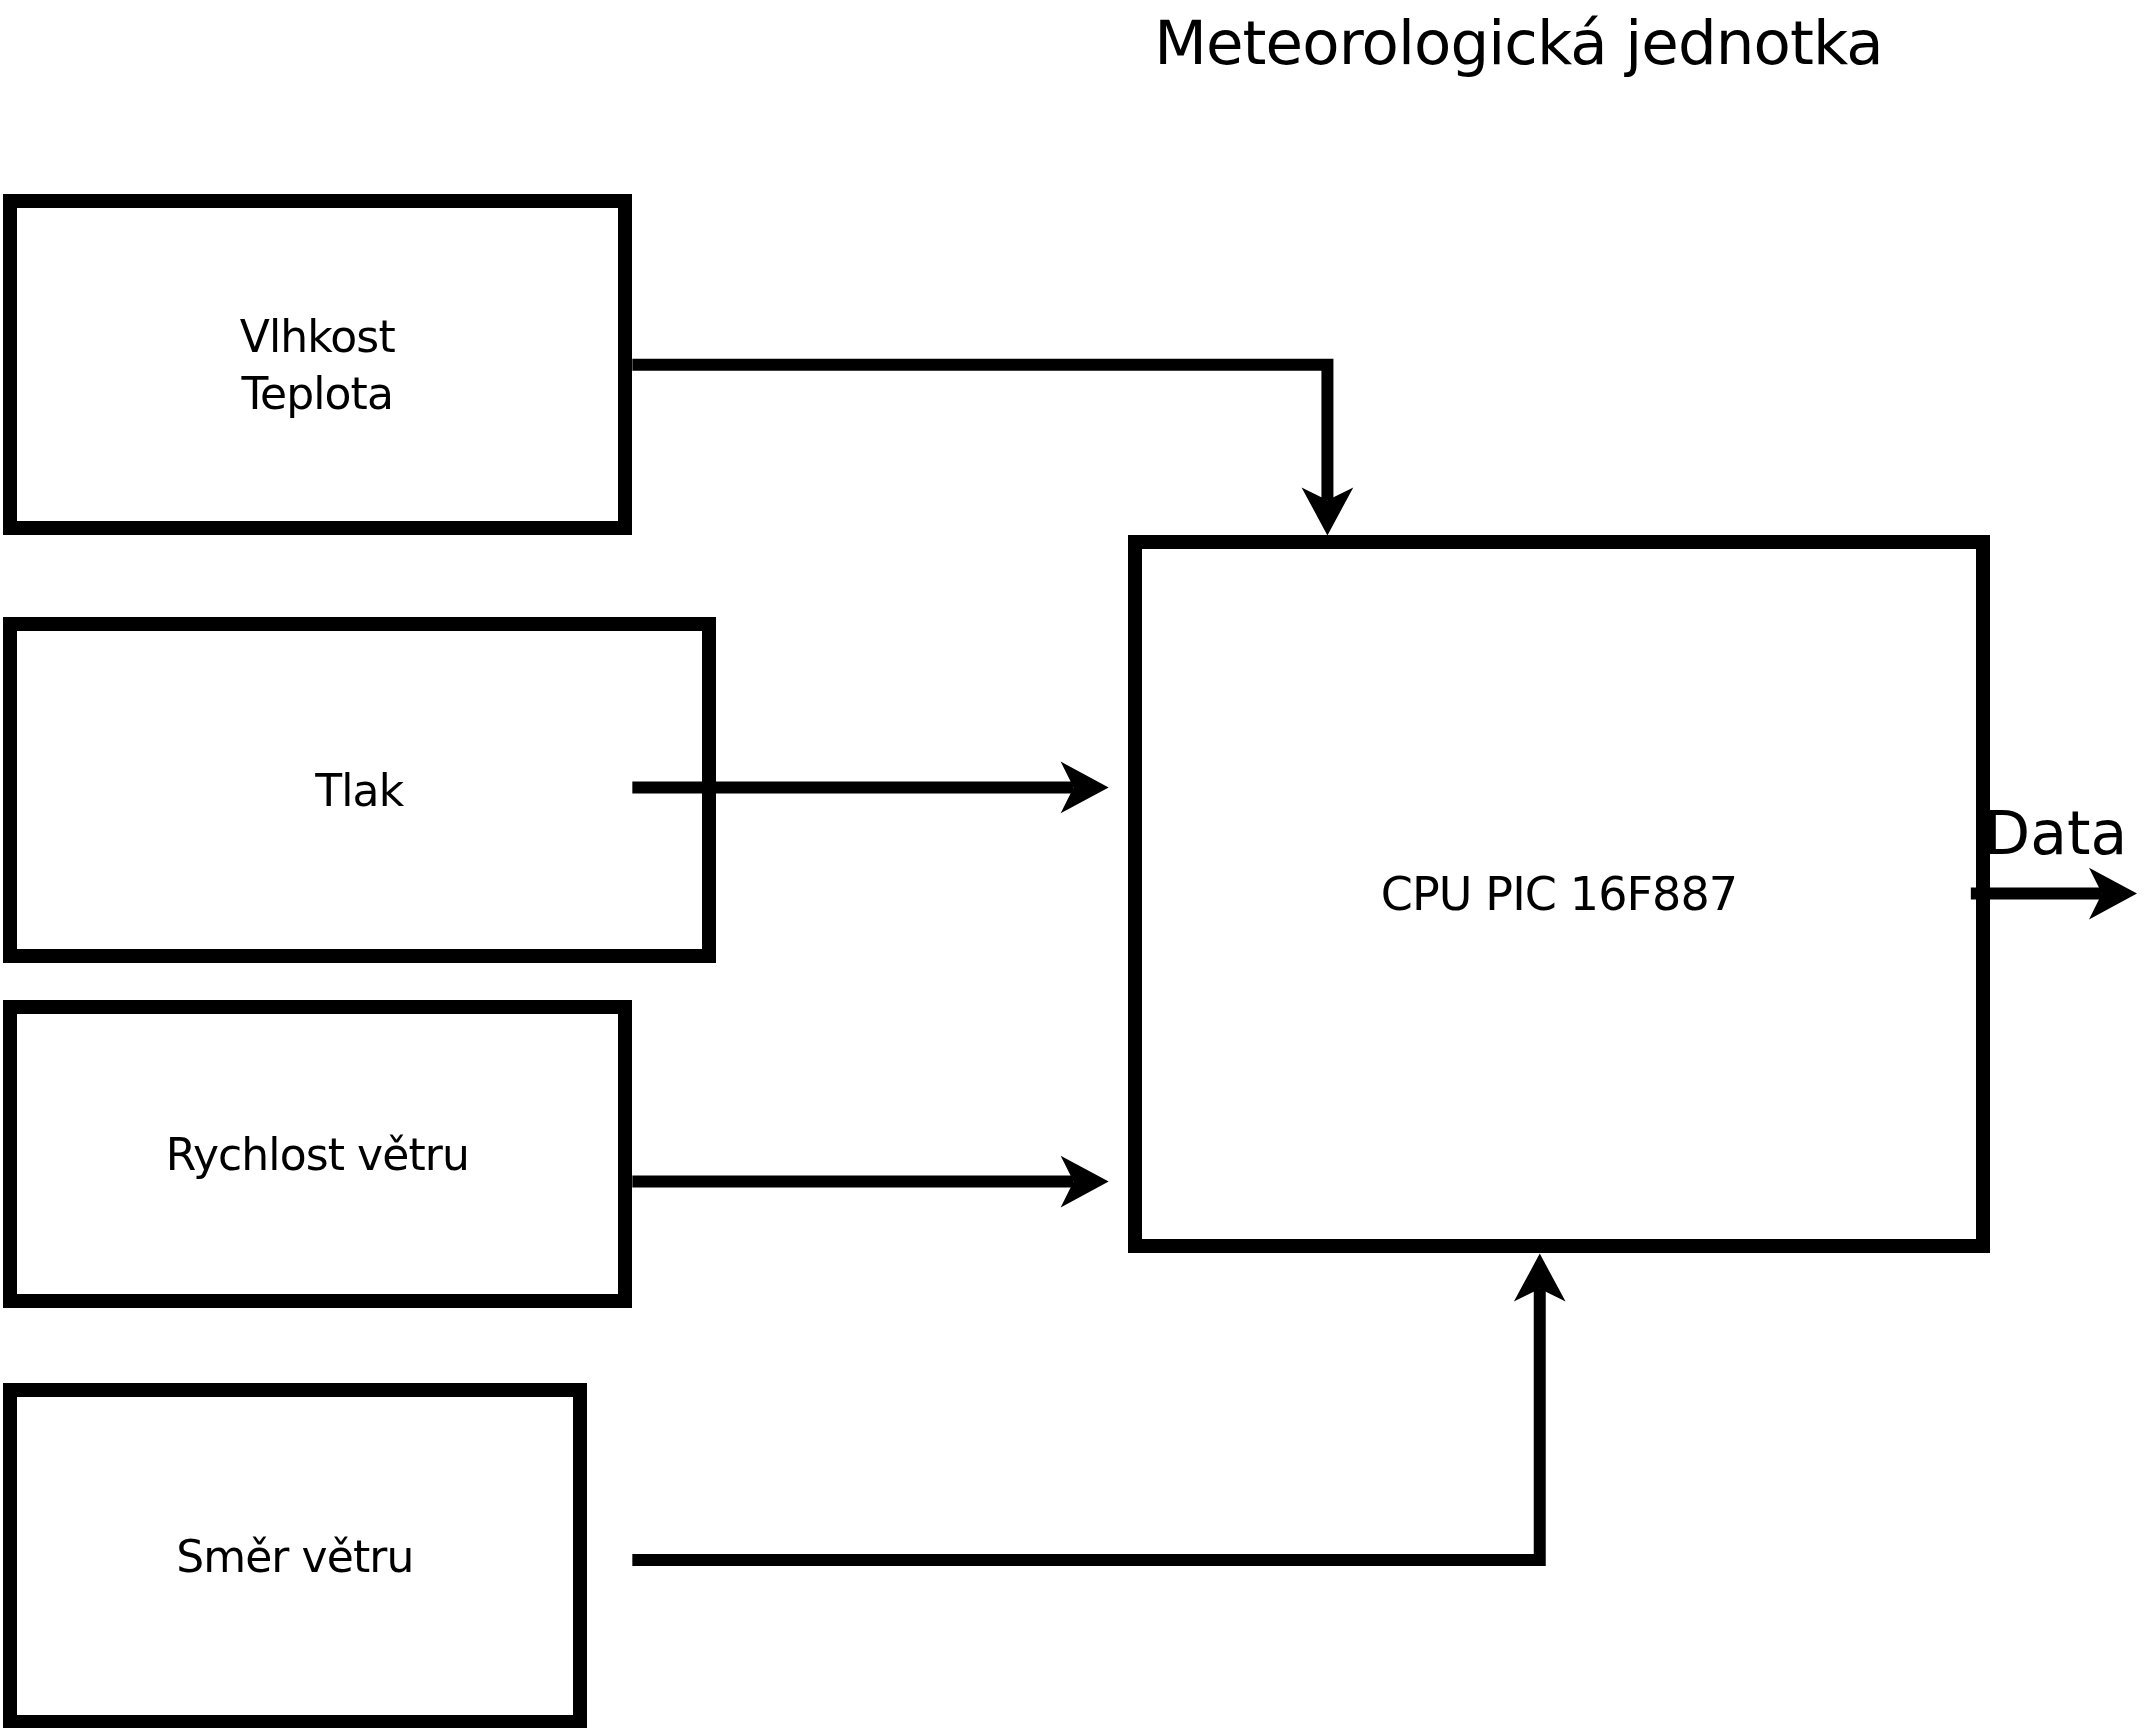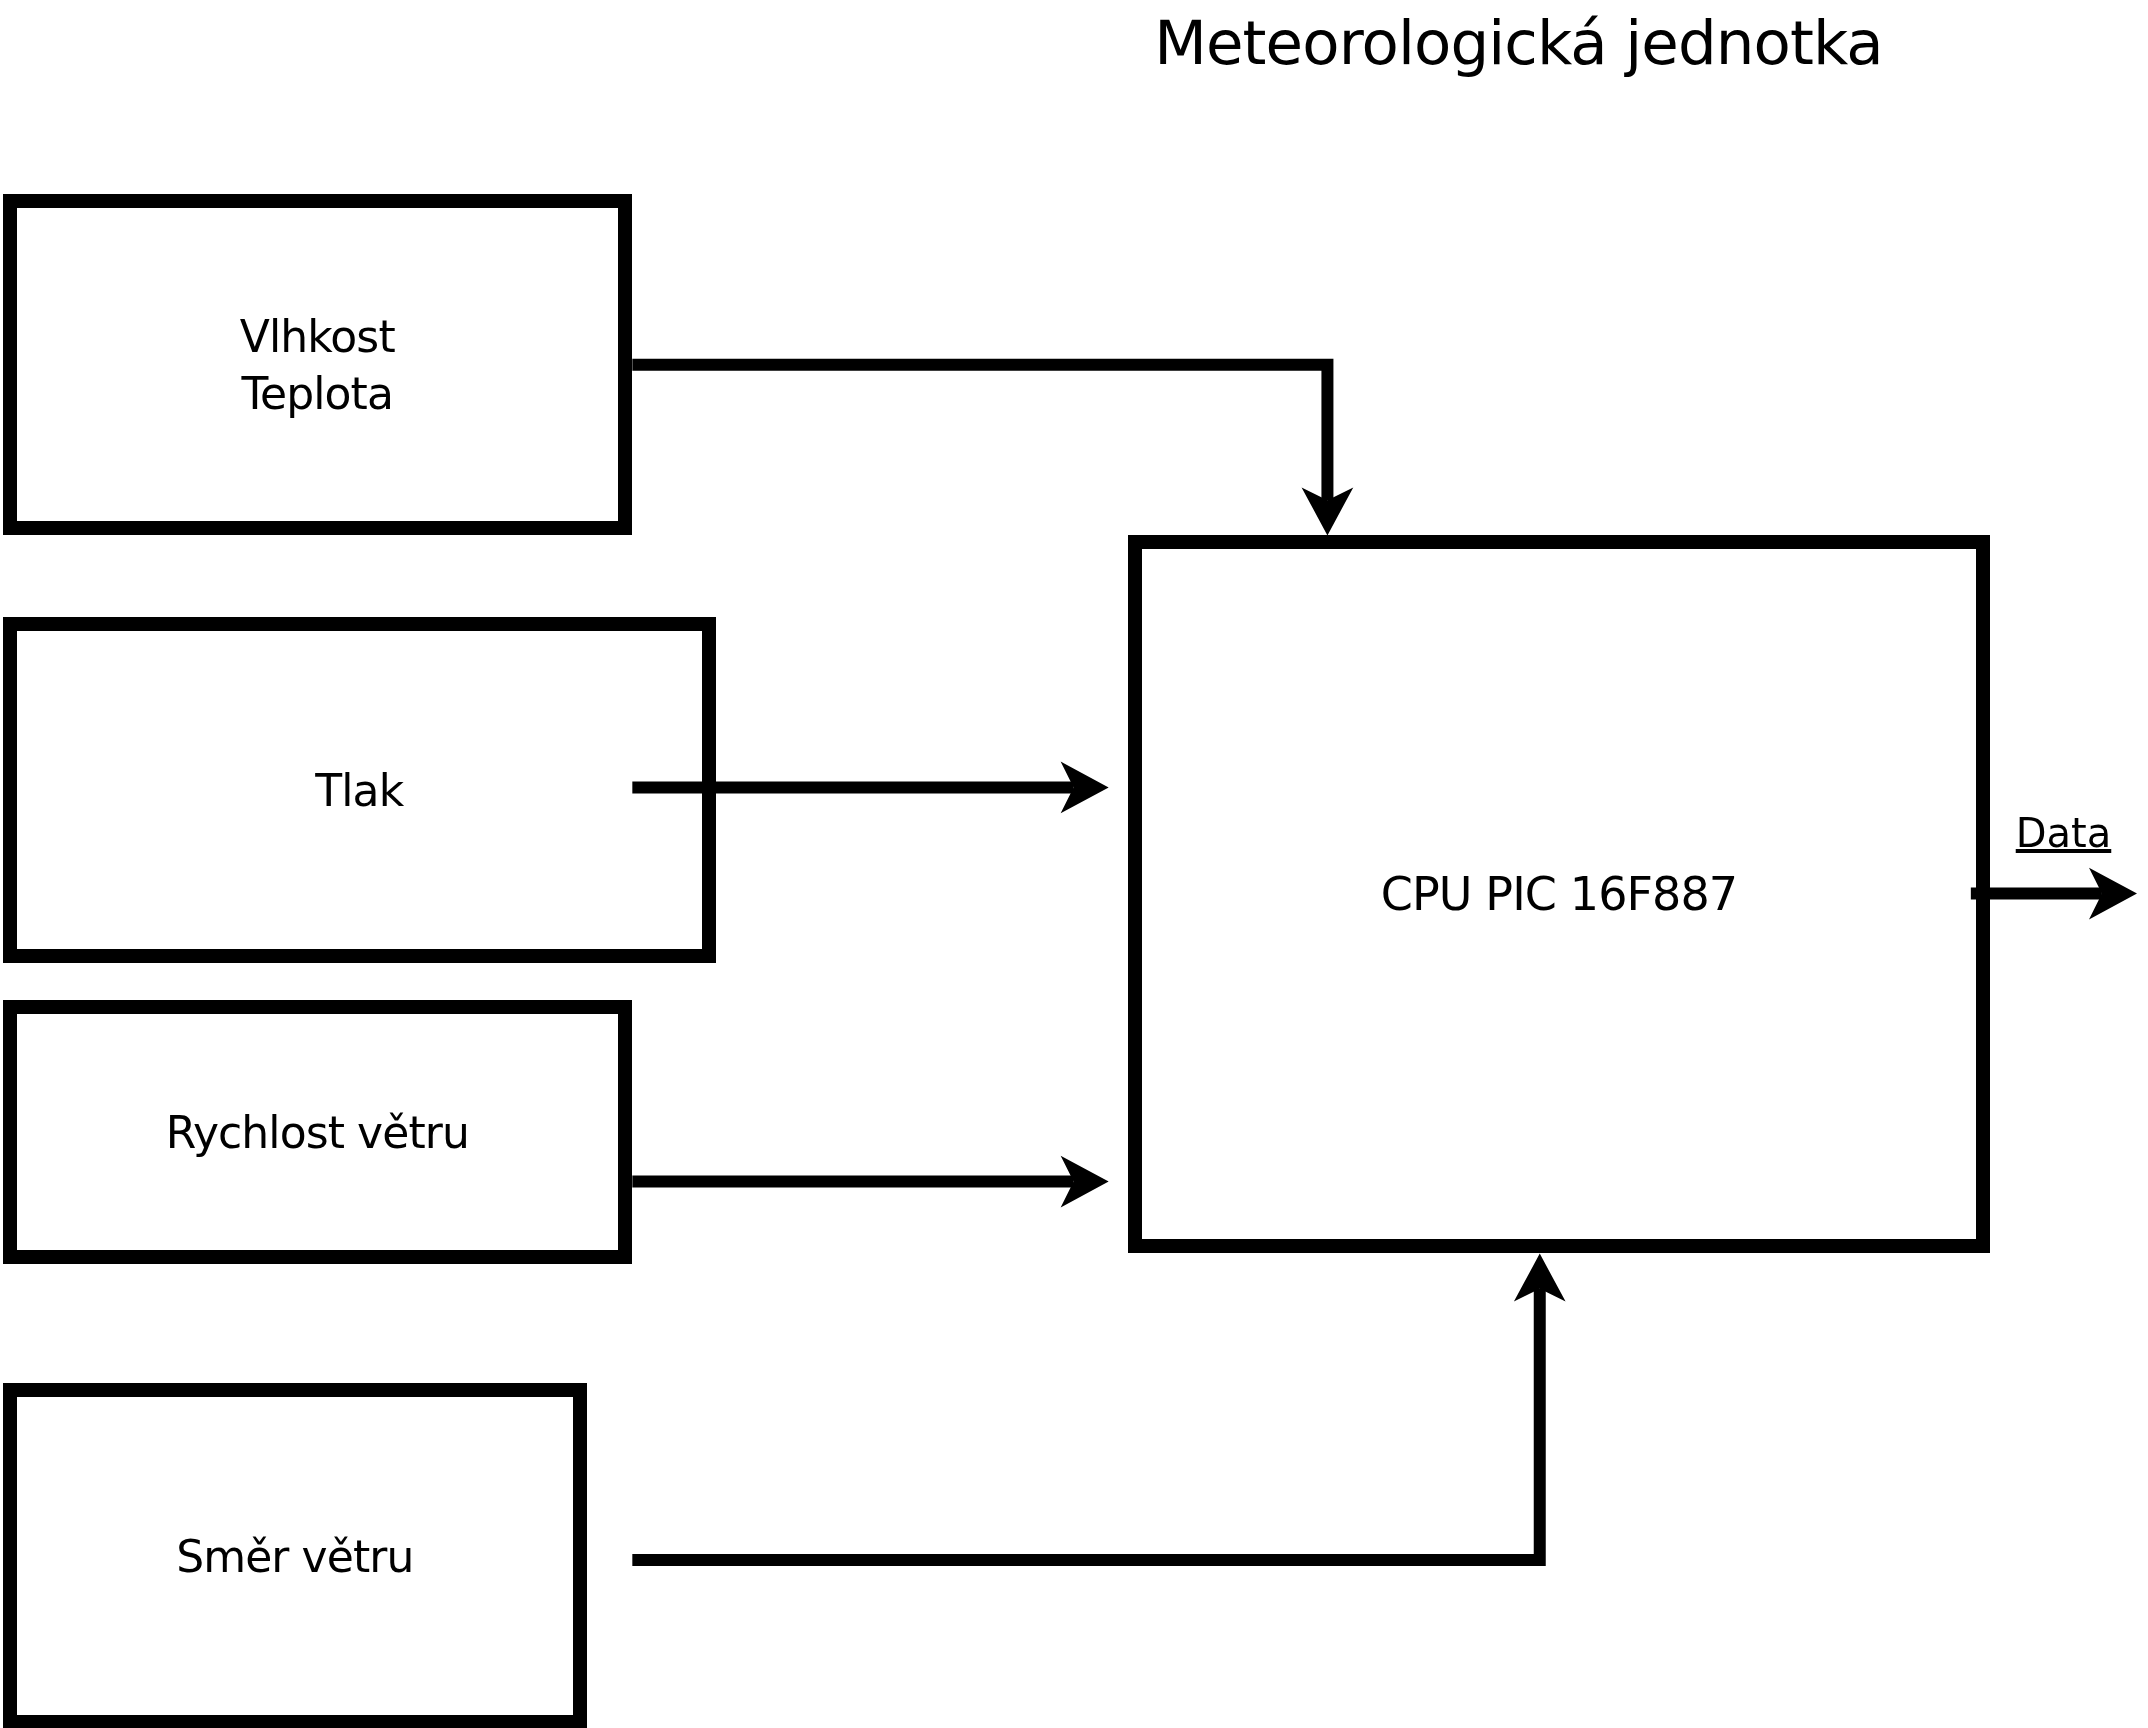--- a/index.html
+++ b/index.html
@@ -37,34 +37,32 @@
     flex-direction: column;
     align-items: center;
     justify-content: center;
     text-align: center;
     font-size: 44px;
     line-height: 57px;
     letter-spacing: -0.9px;
   }
   .box-vlhkost  { left: 2.8px;    top: 194px;  width: 629px; height: 341px; }
   .box-tlak     { left: 2.8px;    top: 617px;  width: 713px; height: 346px; }
-  .box-rychlost { left: 2.8px;    top: 1000px; width: 629px; height: 264px; }
+  .box-rychlost { left: 2.8px;    top: 1000px; width: 629px; height: 308px; }
   .box-smer     { left: 2.8px;    top: 1383px; width: 584px; height: 346px; }
   .box-cpu      { left: 1108px; top: 535px;  width: 862px; height: 718px; font-size: 46px; margin-left: 20px; }
   .output-label {
     position: absolute;
     left: 1984px;
     top: 805px;
     width: 159px;
     height: 57px;
-    font-size: 40px;
+    font-size: 60px;
     line-height: 57px;
-    text-align: center;
     white-space: nowrap;
-    text-decoration: underline;
   }
   svg.wires {
     position: absolute;
     left: 0;
     top: 0;
     width: 2149px;
     height: 1729px;
     pointer-events: none;
   }
   svg.wires polyline {

